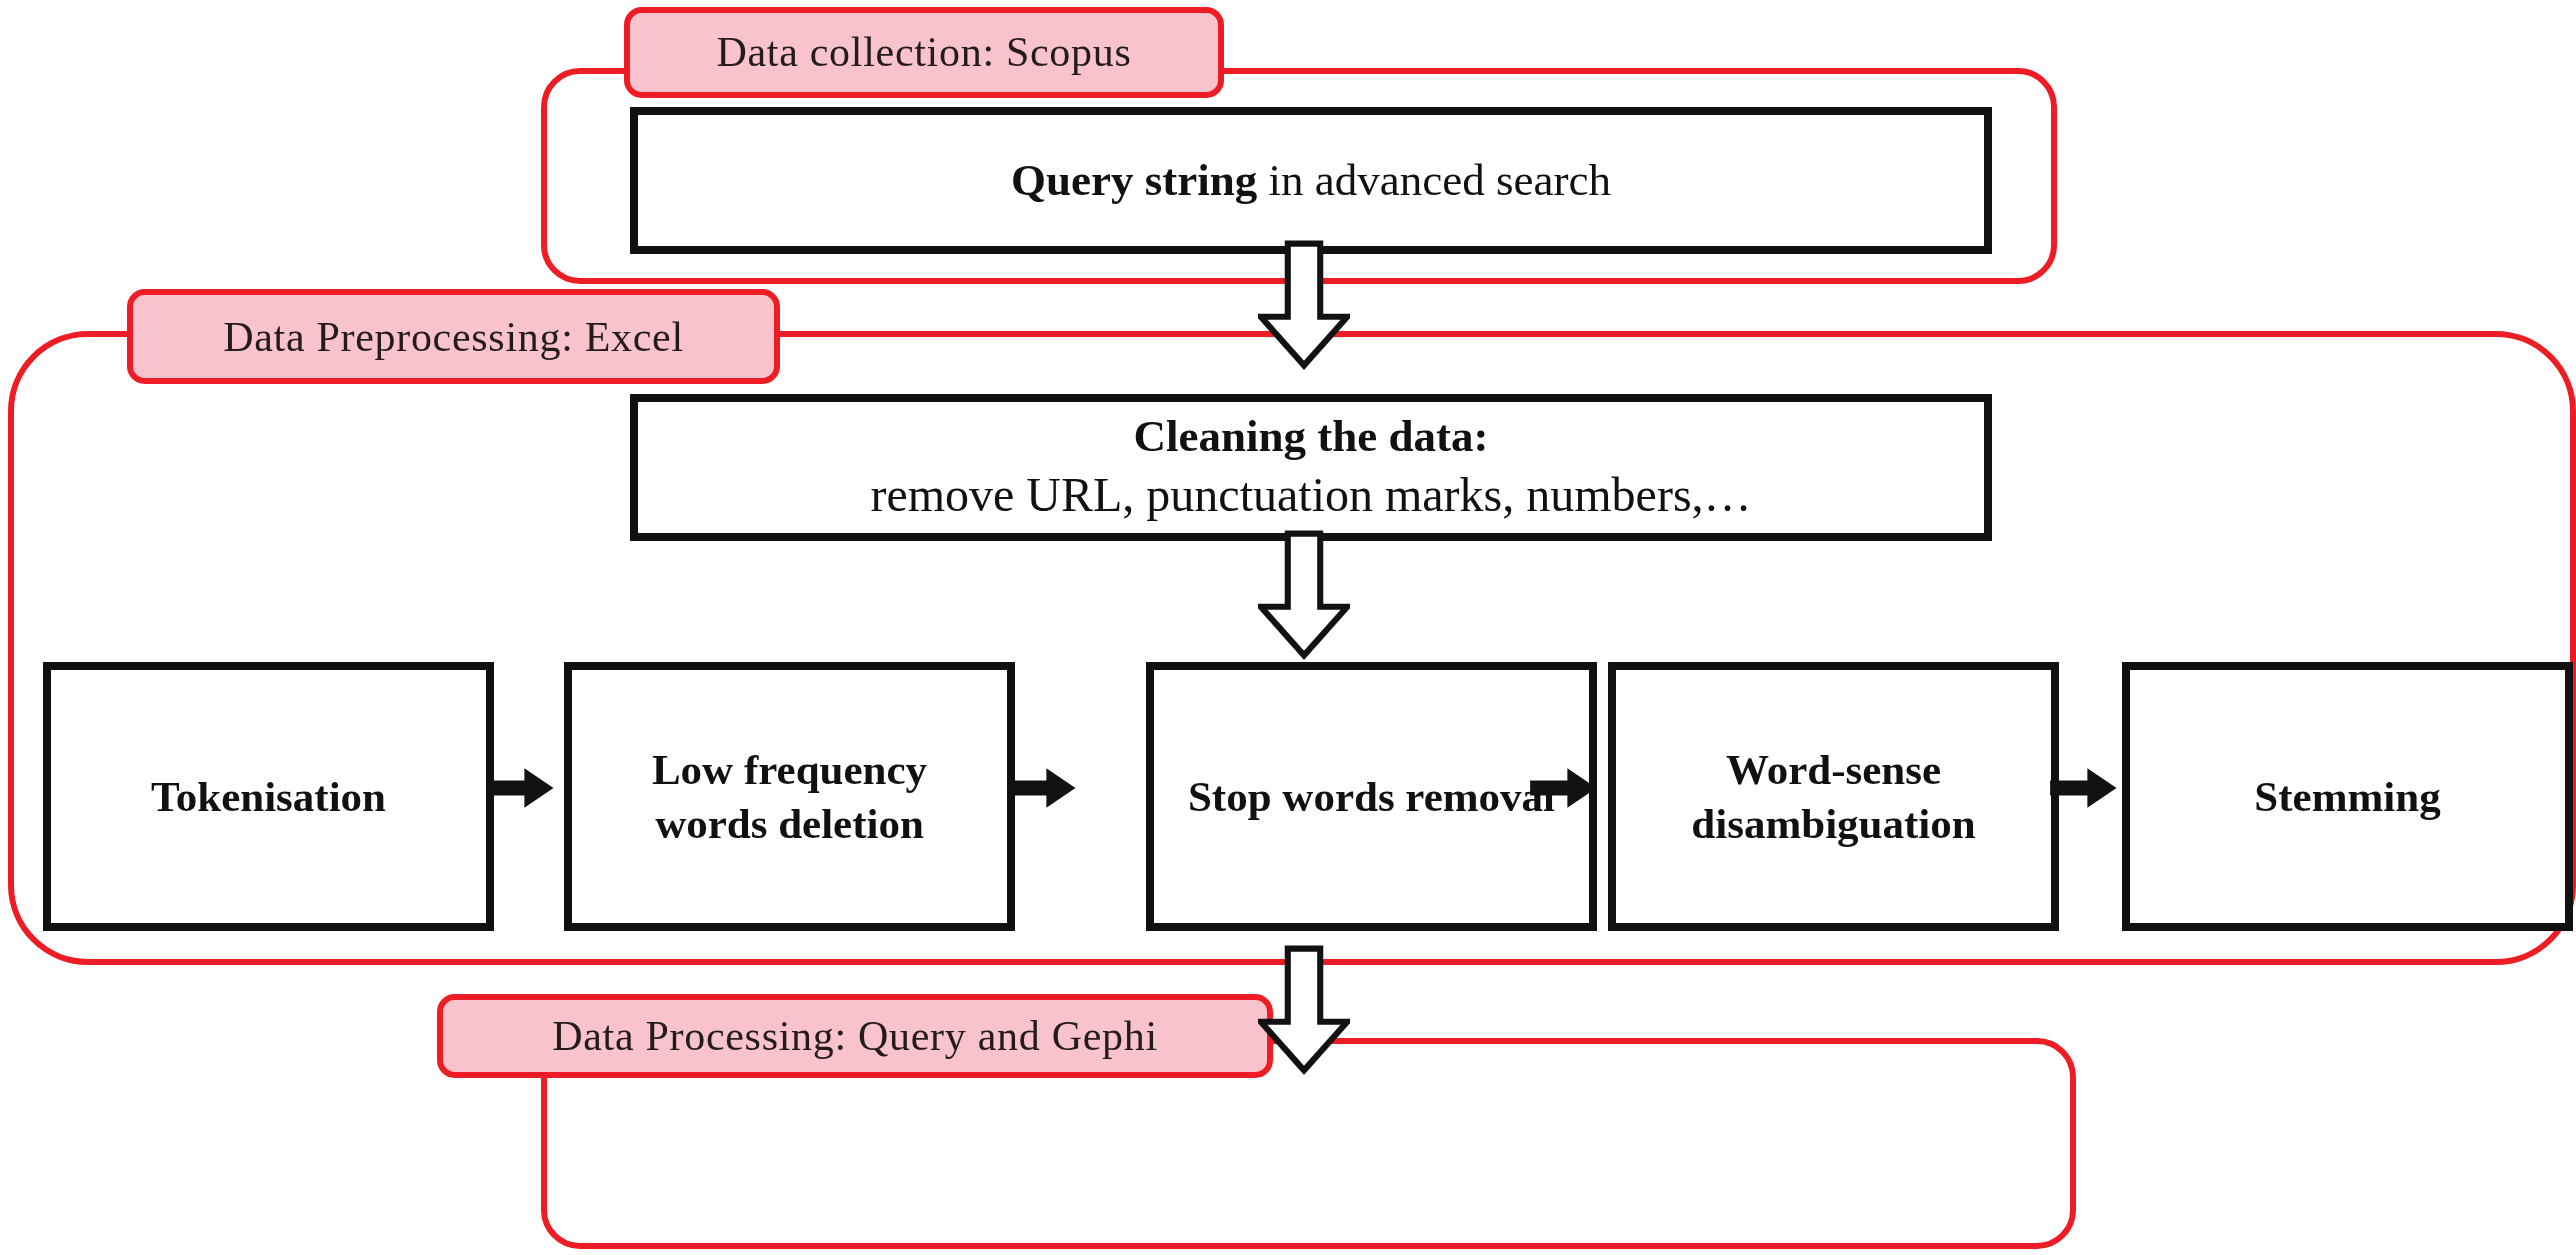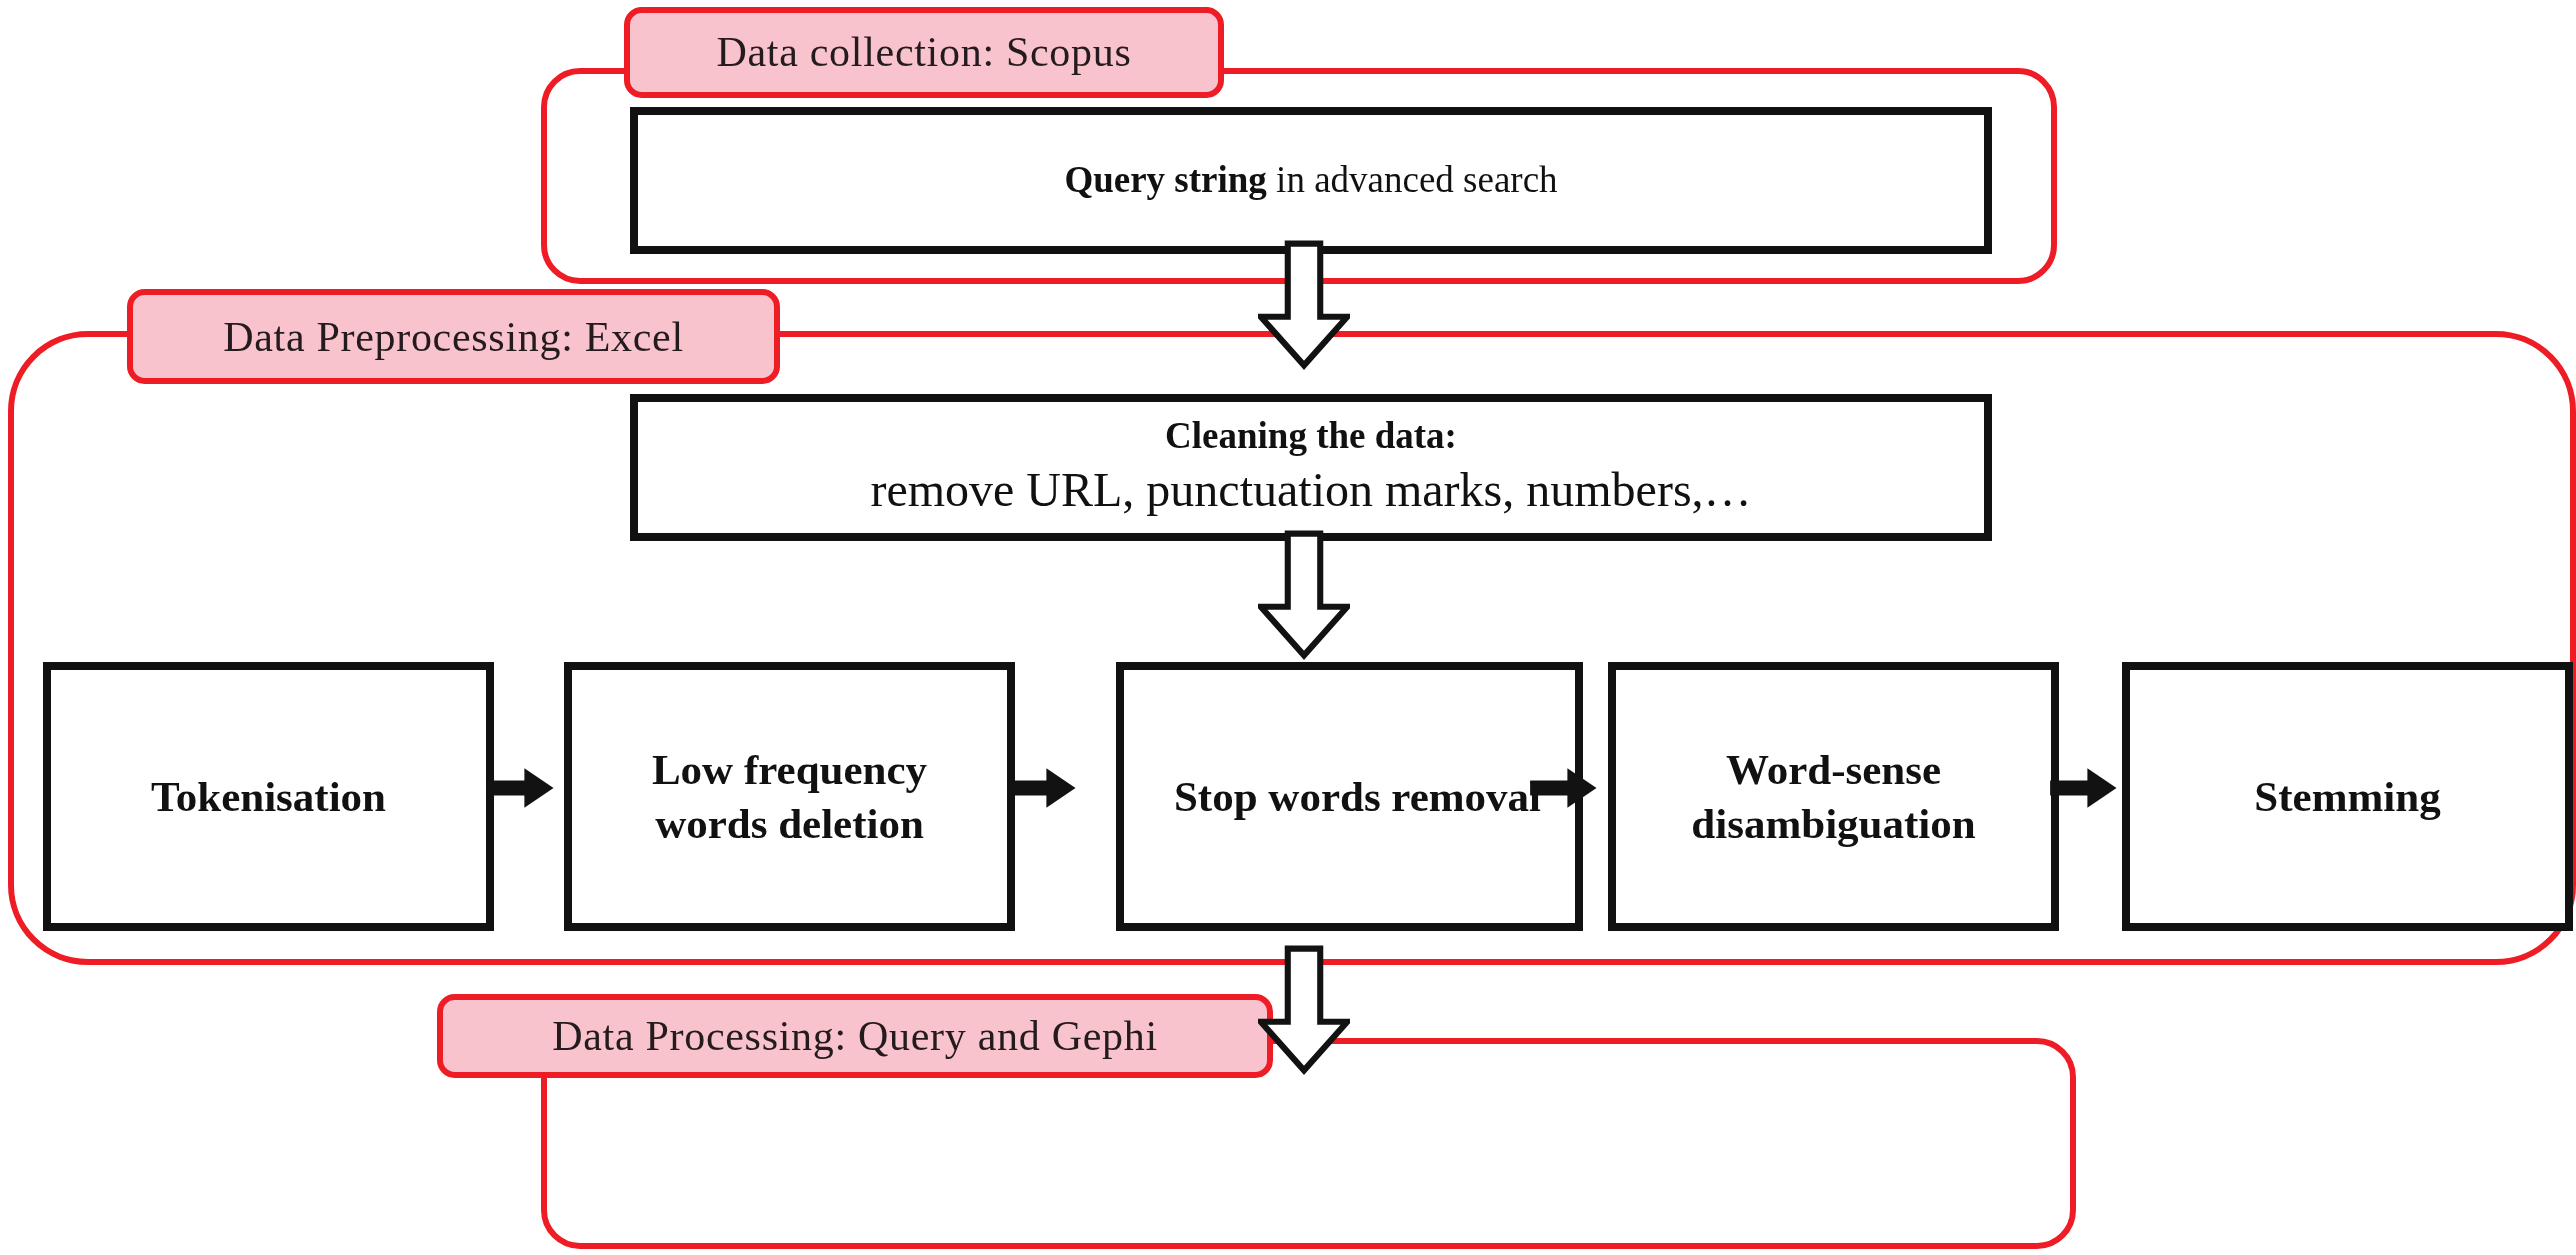--- a/index.html
+++ b/index.html
@@ -23,21 +23,21 @@
     display:flex;align-items:center;justify-content:center;
     font-size:42px;color:var(--badge-text);letter-spacing:0.7px;z-index:3;white-space:nowrap;margin-left:24px;
   }
 
   
   .bbox{
     position:absolute;background:#ffffff;border:8.8px solid var(--ink);
     display:flex;flex-direction:column;align-items:center;justify-content:center;
     text-align:center;color:var(--ink);z-index:2;
   }
-  .bbox .title{font-size:37px;font-weight:bold;line-height:1.25;}
+  .bbox .title{font-size:45px;font-weight:bold;line-height:1.25;}
   .bbox .detail{font-size:48px;font-weight:normal;line-height:1.3;}
   .step .title{font-size:43px;padding:0 20.4px;}
 
   .arrow-down{position:absolute;z-index:4;}
   .arrow-right{position:absolute;z-index:2;}
 </style>
 </head>
 <body>
 
 <div class="stage">
@@ -82,21 +82,21 @@
   </svg>
 
   <div class="bbox step" style="left:564px;top:662px;width:435px;height:253px;">
     <div class="title">Low frequency words deletion</div>
   </div>
 
   <svg class="arrow-right" style="left:1009px;top:767px;" width="68" height="42" viewBox="0 0 100 62">
     <polygon points="0,20 55,20 55,2 98,31 55,60 55,42 0,42" fill="#121212"></polygon>
   </svg>
 
-  <div class="bbox step" style="left:1116px;top:662px;width:435px;height:253px;padding-left:16px;">
+  <div class="bbox step" style="left:1146px;top:662px;width:435px;height:253px;">
     <div class="title">Stop words removal</div>
   </div>
 
   <svg class="arrow-right" style="left:1530px;top:767px;" width="68" height="42" viewBox="0 0 100 62">
     <polygon points="0,20 55,20 55,2 98,31 55,60 55,42 0,42" fill="#121212"></polygon>
   </svg>
 
   <div class="bbox step" style="left:1608px;top:662px;width:435px;height:253px;">
     <div class="title">Word-sense disambiguation</div>
   </div>

